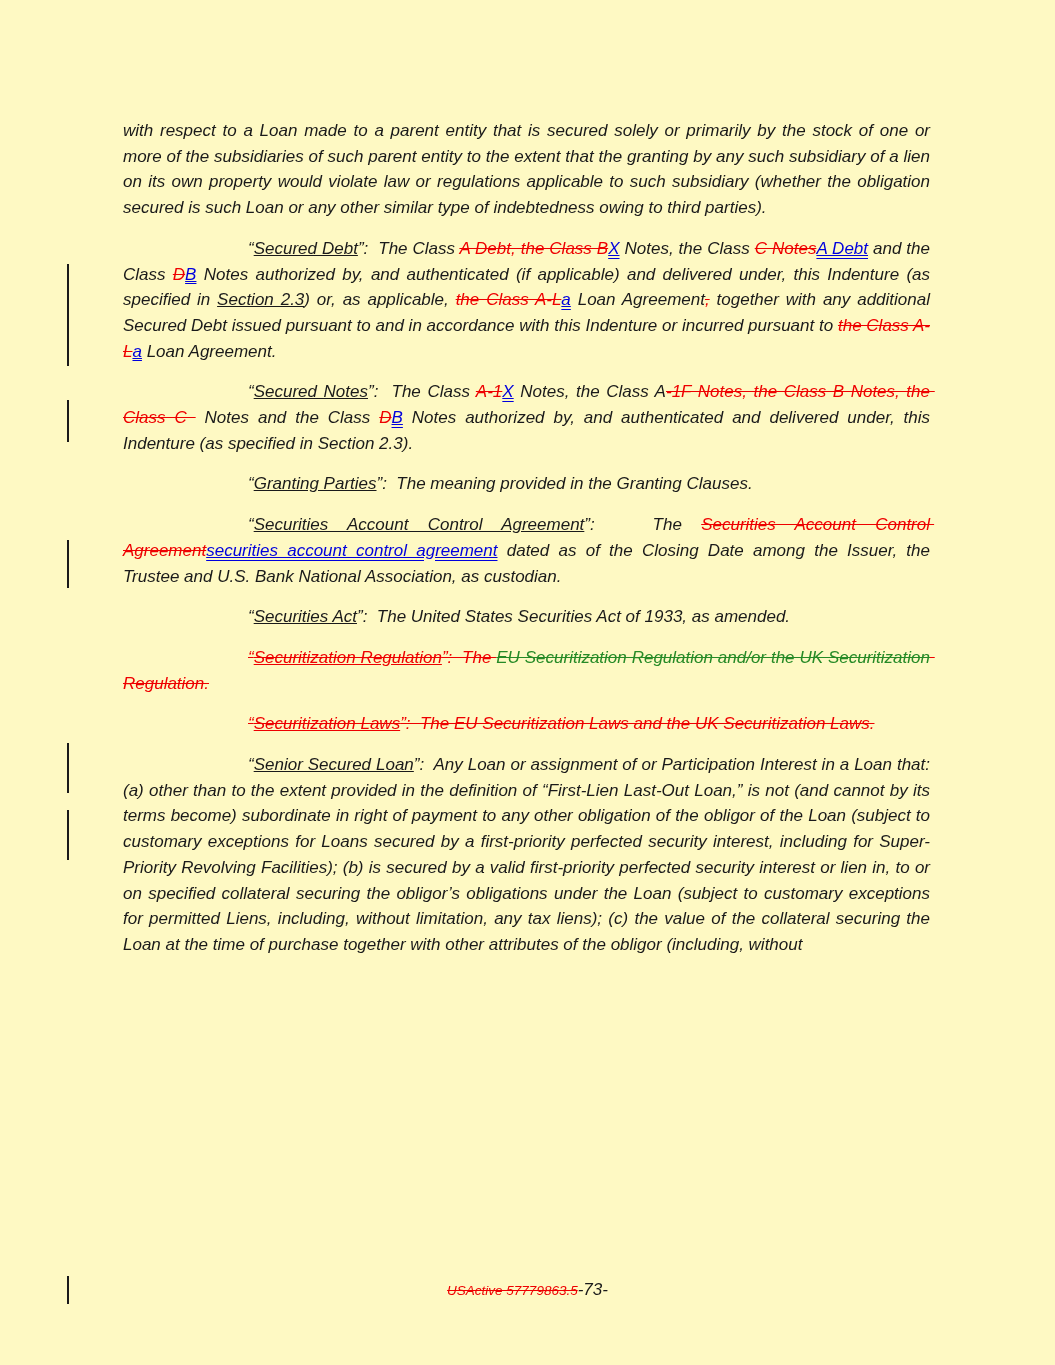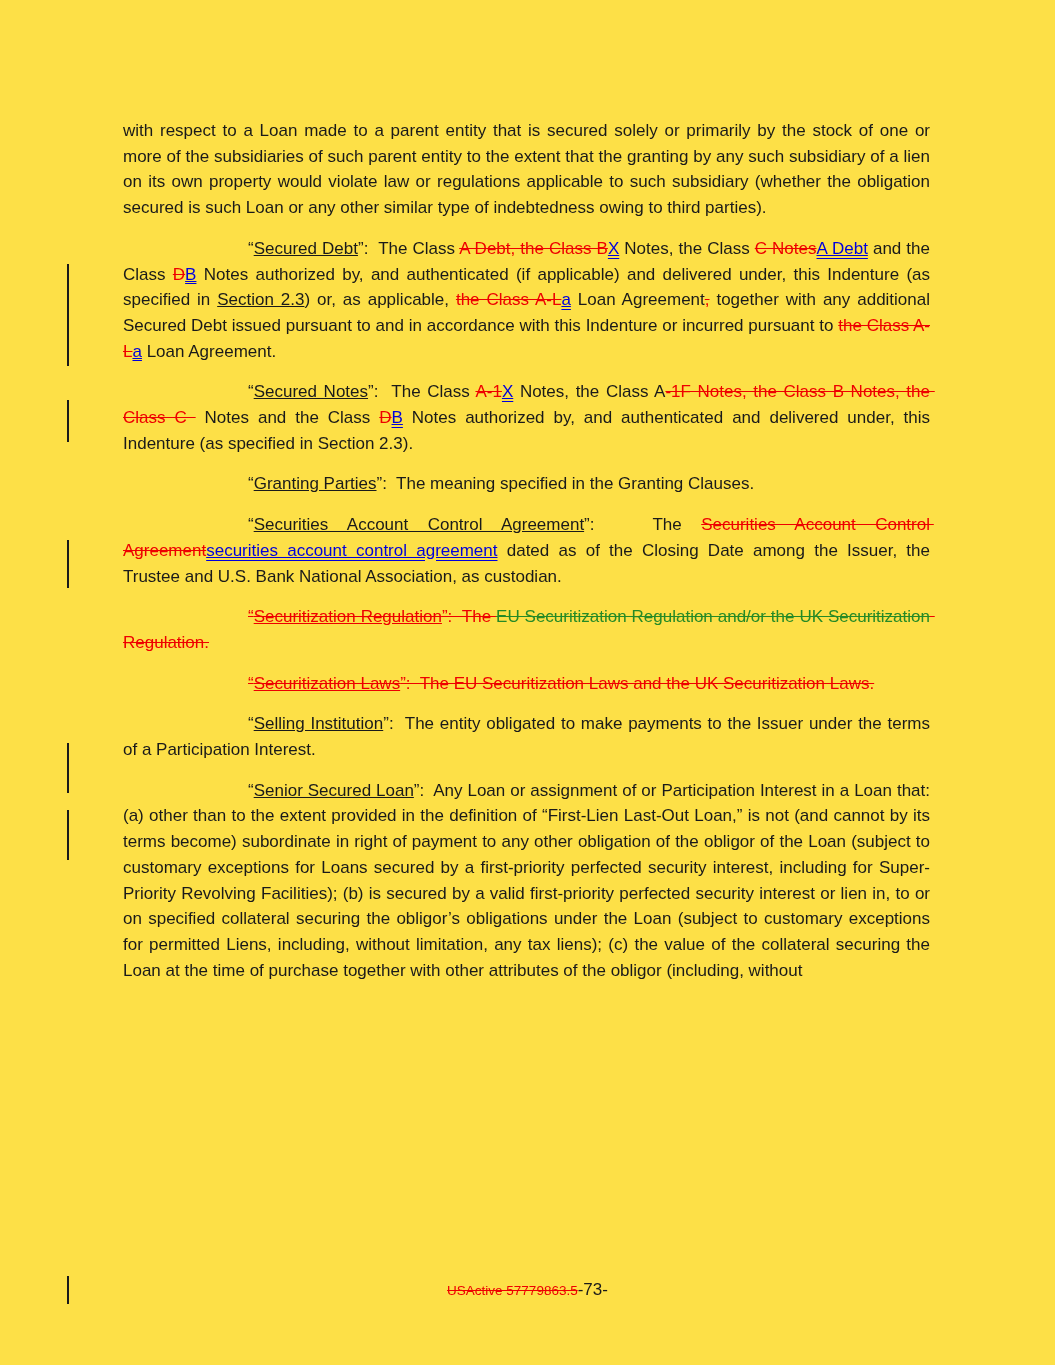--- a/index.html
+++ b/index.html
@@ -1,21 +1,21 @@
 <!DOCTYPE html>
 <html><head>
 <meta charset="utf-8">
 <style>
   html,body{margin:0;padding:0;background:#ffffff;}
   body{
     width:1055px;height:1365px;position:relative;overflow:hidden;
     font-family:"Liberation Sans","DejaVu Sans",sans-serif;
     color:#1a1a1a;
   }
-  .page{position:absolute;inset:0;background:#fde047;}
+  .page{position:absolute;inset:0;background:#fef9c3;font-style:italic;}
   .doc-body{
     position:absolute;left:123px;top:118px;width:807px;
     font-size:17px;line-height:25.7px;
   }
   p.para{
     margin:0 0 15px 0;
     text-align:justify;
     white-space:pre-wrap;
   }
   p.para.indent{text-indent:125px;}
@@ -37,25 +37,25 @@
   .s-fn{color:#1a1a1a;font-size:17px;}
 </style>
 </head>
 <body>
 
 <div class="page">
   <div class="doc-body">
       <p class="para"><span class="s-n">with respect to a Loan made to a parent entity that is secured solely or primarily by the stock of one or more of the subsidiaries of such parent entity to the extent that the granting by any such subsidiary of a lien on its own property would violate law or regulations applicable to such subsidiary (whether the obligation secured is such Loan or any other similar type of indebtedness owing to third parties).</span></p>
       <p class="para indent"><span class="s-n">“</span><span class="s-t">Secured Debt</span><span class="s-n">”:  The Class </span><span class="s-del">A Debt, the Class B</span><span class="s-ins">X</span><span class="s-n"> Notes, the Class </span><span class="s-del">C Notes</span><span class="s-ins">A Debt</span><span class="s-n"> and the Class </span><span class="s-del">D</span><span class="s-ins">B</span><span class="s-n"> Notes authorized by, and authenticated (if applicable) and delivered under, this Indenture (as specified in </span><span class="s-t">Section 2.3</span><span class="s-n">) or, as applicable, </span><span class="s-del">the Class A-L</span><span class="s-ins">a</span><span class="s-n"> Loan Agreement</span><span class="s-del">,</span><span class="s-n"> together with any additional Secured Debt issued pursuant to and in accordance with this Indenture or incurred pursuant to </span><span class="s-del">the Class A-L</span><span class="s-ins">a</span><span class="s-n"> Loan Agreement.</span></p>
       <p class="para indent"><span class="s-n">“</span><span class="s-t">Secured Notes</span><span class="s-n">”:  The Class </span><span class="s-del">A-1</span><span class="s-ins">X</span><span class="s-n"> Notes, the Class A</span><span class="s-del">-1F Notes, the Class B Notes, the Class C </span><span class="s-n"> Notes and the Class </span><span class="s-del">D</span><span class="s-ins">B</span><span class="s-n"> Notes authorized by, and authenticated and delivered under, this Indenture (as specified in Section 2.3).</span></p>
-      <p class="para indent"><span class="s-n">“</span><span class="s-t">Granting Parties</span><span class="s-n">”:  The meaning specified in the Granting Clauses.</span></p>
+      <p class="para indent"><span class="s-n">“</span><span class="s-t">Granting Parties</span><span class="s-n">”:  The meaning provided in the Granting Clauses.</span></p>
       <p class="para indent"><span class="s-n">“</span><span class="s-t">Securities Account Control Agreement</span><span class="s-n">”:   The </span><span class="s-del">Securities Account Control Agreement</span><span class="s-ins">securities account control agreement</span><span class="s-n"> dated as of the Closing Date among the Issuer, the Trustee and U.S. Bank National Association, as custodian.</span></p>
+      <p class="para indent"><span class="s-n">“</span><span class="s-t">Securities Act</span><span class="s-n">”:  The United States Securities Act of 1933, as amended.</span></p>
       <p class="para indent"><span class="s-del">“</span><span class="s-tdel">Securitization Regulation</span><span class="s-del">”:  The </span><span class="s-gdel">EU Securitization Regulation and/or the UK Securitization</span><span class="s-del"> Regulation.</span></p>
       <p class="para indent"><span class="s-del">“</span><span class="s-tdel">Securitization Laws</span><span class="s-del">”:  The EU Securitization Laws and the UK Securitization Laws.</span></p>
-      <p class="para indent"><span class="s-n">“</span><span class="s-t">Selling Institution</span><span class="s-n">”:  The entity obligated to make payments to the Issuer under the terms of a Participation Interest.</span></p>
       <p class="para indent"><span class="s-n">“</span><span class="s-t">Senior Secured Loan</span><span class="s-n">”:  Any Loan or assignment of or Participation Interest in a Loan that:  (a) other than to the extent provided in the definition of “First-Lien Last-Out Loan,” is not (and cannot by its terms become) subordinate in right of payment to any other obligation of the obligor of the Loan (subject to customary exceptions for Loans secured by a first-priority perfected security interest, including for Super-Priority Revolving Facilities); (b) is secured by a valid first-priority perfected security interest or lien in, to or on specified collateral securing the obligor’s obligations under the Loan (subject to customary exceptions for permitted Liens, including, without limitation, any tax liens); (c) the value of the collateral securing the Loan at the time of purchase together with other attributes of the obligor (including, without</span></p>
     </div>
   <div class="page-footer"><span class="s-fdel">USActive 57779863.5</span><span class="s-fn">-73-</span></div>
 <div class="change-bar" style="top: 264px; height: 102px;"></div>
     <div class="change-bar" style="top: 400px; height: 42px;"></div>
     <div class="change-bar" style="top: 540px; height: 48px;"></div>
     <div class="change-bar" style="top: 743px; height: 50px;"></div>
     <div class="change-bar" style="top: 810px; height: 50px;"></div>
     <div class="change-bar" style="top: 1276px; height: 28px;"></div>
   </div>

